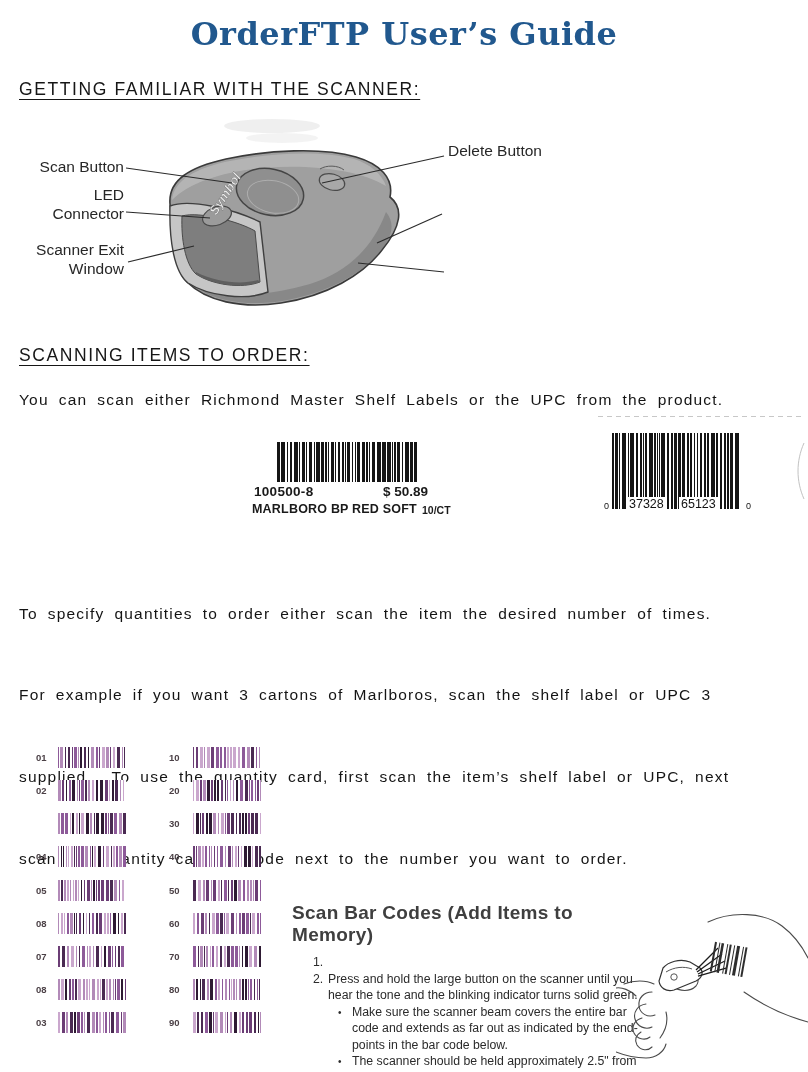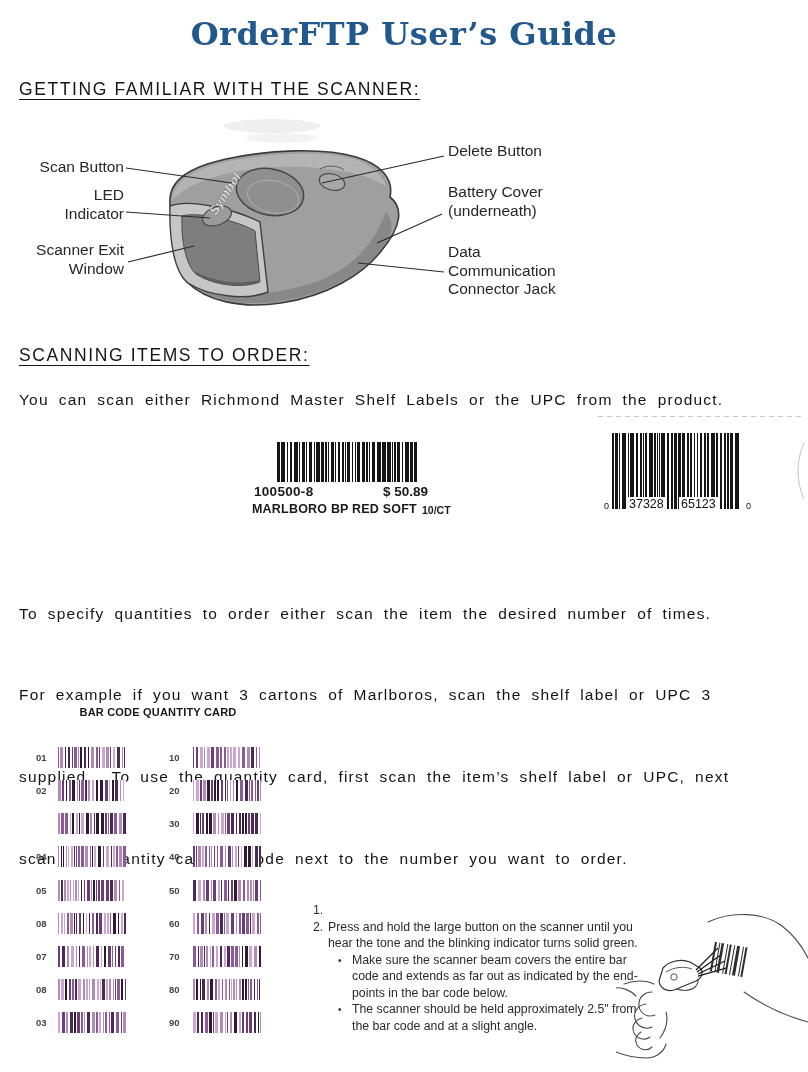--- a/index.html
+++ b/index.html
@@ -119,29 +119,24 @@
       <line x1="106" y1="56" x2="212" y2="71"></line>
       <line x1="106" y1="100" x2="190" y2="106"></line>
       <line x1="108" y1="150" x2="174" y2="134"></line>
       <line x1="424" y1="44" x2="302" y2="71"></line>
       <line x1="422" y1="102" x2="357" y2="131"></line>
       <line x1="424" y1="160" x2="338" y2="151"></line>
     </g>
   </svg>
   <div class="lab r lab-scan">Scan Button</div>
   <div class="lab r lab-led">LED
-Indicator</div>
+Connector</div>
   <div class="lab r lab-window">Scanner Exit
 Window</div>
   <div class="lab l lab-delete">Delete Button</div>
-  <div class="lab l lab-battery">Battery Cover
-(underneath)</div>
-  <div class="lab l lab-data">Data
-Communication
-Connector Jack</div>
 </div>
 
 <div class="abs sec-head h-scanning">SCANNING ITEMS TO ORDER:</div>
 
 <div class="abs para para1">You can scan either Richmond Master Shelf Labels or the UPC from the product.</div>
 
 <div class="abs shelf">
   <div class="barcode"><i style="width: 3px; background: rgb(21, 21, 21);"></i><i style="width: 1px; background: rgb(255, 255, 255);"></i><i style="width: 4px; background: rgb(21, 21, 21);"></i><i style="width: 2px; background: rgb(255, 255, 255);"></i><i style="width: 1px; background: rgb(21, 21, 21);"></i><i style="width: 2px; background: rgb(255, 255, 255);"></i><i style="width: 2px; background: rgb(21, 21, 21);"></i><i style="width: 2px; background: rgb(255, 255, 255);"></i><i style="width: 4px; background: rgb(21, 21, 21);"></i><i style="width: 1px; background: rgb(255, 255, 255);"></i><i style="width: 1px; background: rgb(21, 21, 21);"></i><i style="width: 2px; background: rgb(255, 255, 255);"></i><i style="width: 3px; background: rgb(21, 21, 21);"></i><i style="width: 1px; background: rgb(255, 255, 255);"></i><i style="width: 1px; background: rgb(21, 21, 21);"></i><i style="width: 2px; background: rgb(255, 255, 255);"></i><i style="width: 3px; background: rgb(21, 21, 21);"></i><i style="width: 2px; background: rgb(255, 255, 255);"></i><i style="width: 1px; background: rgb(21, 21, 21);"></i><i style="width: 1px; background: rgb(255, 255, 255);"></i><i style="width: 4px; background: rgb(21, 21, 21);"></i><i style="width: 1px; background: rgb(255, 255, 255);"></i><i style="width: 3px; background: rgb(21, 21, 21);"></i><i style="width: 1px; background: rgb(255, 255, 255);"></i><i style="width: 2px; background: rgb(21, 21, 21);"></i><i style="width: 1px; background: rgb(255, 255, 255);"></i><i style="width: 1px; background: rgb(21, 21, 21);"></i><i style="width: 2px; background: rgb(255, 255, 255);"></i><i style="width: 3px; background: rgb(21, 21, 21);"></i><i style="width: 1px; background: rgb(255, 255, 255);"></i><i style="width: 1px; background: rgb(21, 21, 21);"></i><i style="width: 2px; background: rgb(255, 255, 255);"></i><i style="width: 2px; background: rgb(21, 21, 21);"></i><i style="width: 2px; background: rgb(255, 255, 255);"></i><i style="width: 2px; background: rgb(21, 21, 21);"></i><i style="width: 1px; background: rgb(255, 255, 255);"></i><i style="width: 1px; background: rgb(21, 21, 21);"></i><i style="width: 1px; background: rgb(255, 255, 255);"></i><i style="width: 3px; background: rgb(21, 21, 21);"></i><i style="width: 2px; background: rgb(255, 255, 255);"></i><i style="width: 1px; background: rgb(21, 21, 21);"></i><i style="width: 2px; background: rgb(255, 255, 255);"></i><i style="width: 1px; background: rgb(21, 21, 21);"></i><i style="width: 1px; background: rgb(255, 255, 255);"></i><i style="width: 3px; background: rgb(21, 21, 21);"></i><i style="width: 2px; background: rgb(255, 255, 255);"></i><i style="width: 3px; background: rgb(21, 21, 21);"></i><i style="width: 1px; background: rgb(255, 255, 255);"></i><i style="width: 2px; background: rgb(21, 21, 21);"></i><i style="width: 1px; background: rgb(255, 255, 255);"></i><i style="width: 1px; background: rgb(21, 21, 21);"></i><i style="width: 2px; background: rgb(255, 255, 255);"></i><i style="width: 3px; background: rgb(21, 21, 21);"></i><i style="width: 2px; background: rgb(255, 255, 255);"></i><i style="width: 4px; background: rgb(21, 21, 21);"></i><i style="width: 1px; background: rgb(255, 255, 255);"></i><i style="width: 4px; background: rgb(21, 21, 21);"></i><i style="width: 1px; background: rgb(255, 255, 255);"></i><i style="width: 4px; background: rgb(21, 21, 21);"></i><i style="width: 1px; background: rgb(255, 255, 255);"></i><i style="width: 1px; background: rgb(21, 21, 21);"></i><i style="width: 1px; background: rgb(255, 255, 255);"></i><i style="width: 2px; background: rgb(21, 21, 21);"></i><i style="width: 1px; background: rgb(255, 255, 255);"></i><i style="width: 3px; background: rgb(21, 21, 21);"></i><i style="width: 2px; background: rgb(255, 255, 255);"></i><i style="width: 1px; background: rgb(21, 21, 21);"></i><i style="width: 2px; background: rgb(255, 255, 255);"></i><i style="width: 4px; background: rgb(21, 21, 21);"></i><i style="width: 1px; background: rgb(255, 255, 255);"></i><i style="width: 3px; background: rgb(21, 21, 21);"></i><i style="width: 1px; background: rgb(255, 255, 255);"></i><i style="width: 3px; background: rgb(21, 21, 21);"></i></div>
   <div class="abs shelf-code">100500-8</div>
   <div class="abs shelf-price">$ 50.89</div>
@@ -163,21 +158,20 @@
 
 <div class="abs para para2">
   <div>To specify quantities to order either scan the item the desired number of times.</div>
   <div>For example if you want 3 cartons of Marlboros, scan the shelf label or UPC 3</div>
   <div>supplied.  To use the quantity card, first scan the item’s shelf label or UPC, next</div>
   <div>scan the quantity card barcode next to the number you want to order.</div>
 </div>
 
 <div class="abs qcard">
   <div class="qc-head">
-    <div>BAR CODE QUANTITY CARD</div>
   </div>
   <div id="qc-rows" class="abs" style="left:0;top:0;right:0;bottom:0">
       <div class="qc-label" style="left: 6px; top: 52px;">01</div>
       <div class="barcode qc-bc" style="left: 28px; top: 47px;"><i style="width: 1px; background: rgb(141, 90, 153);"></i><i style="width: 1px; background: rgb(255, 255, 255);"></i><i style="width: 3px; background: rgb(178, 138, 184);"></i><i style="width: 2px; background: rgb(255, 255, 255);"></i><i style="width: 1px; background: rgb(74, 42, 82);"></i><i style="width: 2px; background: rgb(255, 255, 255);"></i><i style="width: 2px; background: rgb(74, 42, 82);"></i><i style="width: 2px; background: rgb(255, 255, 255);"></i><i style="width: 1px; background: rgb(107, 61, 117);"></i><i style="width: 1px; background: rgb(255, 255, 255);"></i><i style="width: 3px; background: rgb(141, 90, 153);"></i><i style="width: 1px; background: rgb(255, 255, 255);"></i><i style="width: 1px; background: rgb(178, 138, 184);"></i><i style="width: 1px; background: rgb(255, 255, 255);"></i><i style="width: 2px; background: rgb(46, 26, 51);"></i><i style="width: 2px; background: rgb(255, 255, 255);"></i><i style="width: 2px; background: rgb(74, 42, 82);"></i><i style="width: 2px; background: rgb(255, 255, 255);"></i><i style="width: 1px; background: rgb(46, 26, 51);"></i><i style="width: 2px; background: rgb(255, 255, 255);"></i><i style="width: 3px; background: rgb(178, 138, 184);"></i><i style="width: 2px; background: rgb(255, 255, 255);"></i><i style="width: 2px; background: rgb(141, 90, 153);"></i><i style="width: 1px; background: rgb(255, 255, 255);"></i><i style="width: 1px; background: rgb(107, 61, 117);"></i><i style="width: 2px; background: rgb(255, 255, 255);"></i><i style="width: 3px; background: rgb(202, 167, 205);"></i><i style="width: 1px; background: rgb(255, 255, 255);"></i><i style="width: 3px; background: rgb(178, 138, 184);"></i><i style="width: 1px; background: rgb(255, 255, 255);"></i><i style="width: 1px; background: rgb(107, 61, 117);"></i><i style="width: 2px; background: rgb(255, 255, 255);"></i><i style="width: 2px; background: rgb(202, 167, 205);"></i><i style="width: 2px; background: rgb(255, 255, 255);"></i><i style="width: 3px; background: rgb(74, 42, 82);"></i><i style="width: 2px; background: rgb(255, 255, 255);"></i><i style="width: 1px; background: rgb(178, 138, 184);"></i><i style="width: 1px; background: rgb(255, 255, 255);"></i><i style="width: 1px; background: rgb(74, 42, 82);"></i><i style="width: 1px; background: rgb(255, 255, 255);"></i></div>
       <div class="qc-label" style="left: 139px; top: 52px;">10</div>
       <div class="barcode qc-bc" style="left: 163px; top: 47px;"><i style="width: 1px; background: rgb(107, 61, 117);"></i><i style="width: 2px; background: rgb(255, 255, 255);"></i><i style="width: 2px; background: rgb(107, 61, 117);"></i><i style="width: 2px; background: rgb(255, 255, 255);"></i><i style="width: 3px; background: rgb(202, 167, 205);"></i><i style="width: 1px; background: rgb(255, 255, 255);"></i><i style="width: 1px; background: rgb(178, 138, 184);"></i><i style="width: 2px; background: rgb(255, 255, 255);"></i><i style="width: 3px; background: rgb(202, 167, 205);"></i><i style="width: 1px; background: rgb(255, 255, 255);"></i><i style="width: 3px; background: rgb(107, 61, 117);"></i><i style="width: 2px; background: rgb(255, 255, 255);"></i><i style="width: 3px; background: rgb(141, 90, 153);"></i><i style="width: 1px; background: rgb(255, 255, 255);"></i><i style="width: 2px; background: rgb(141, 90, 153);"></i><i style="width: 2px; background: rgb(255, 255, 255);"></i><i style="width: 2px; background: rgb(141, 90, 153);"></i><i style="width: 1px; background: rgb(255, 255, 255);"></i><i style="width: 2px; background: rgb(202, 167, 205);"></i><i style="width: 1px; background: rgb(255, 255, 255);"></i><i style="width: 2px; background: rgb(202, 167, 205);"></i><i style="width: 1px; background: rgb(255, 255, 255);"></i><i style="width: 3px; background: rgb(202, 167, 205);"></i><i style="width: 2px; background: rgb(255, 255, 255);"></i><i style="width: 2px; background: rgb(202, 167, 205);"></i><i style="width: 2px; background: rgb(255, 255, 255);"></i><i style="width: 3px; background: rgb(141, 90, 153);"></i><i style="width: 2px; background: rgb(255, 255, 255);"></i><i style="width: 3px; background: rgb(178, 138, 184);"></i><i style="width: 1px; background: rgb(255, 255, 255);"></i><i style="width: 3px; background: rgb(74, 42, 82);"></i><i style="width: 2px; background: rgb(255, 255, 255);"></i><i style="width: 1px; background: rgb(141, 90, 153);"></i><i style="width: 2px; background: rgb(255, 255, 255);"></i><i style="width: 1px; background: rgb(178, 138, 184);"></i><i style="width: 2px; background: rgb(255, 255, 255);"></i></div>
       <div class="qc-label" style="left: 6px; top: 85.15px;">02</div>
       <div class="barcode qc-bc" style="left: 28px; top: 80.15px;"><i style="width: 3px; background: rgb(178, 138, 184);"></i><i style="width: 1px; background: rgb(255, 255, 255);"></i><i style="width: 2px; background: rgb(107, 61, 117);"></i><i style="width: 2px; background: rgb(255, 255, 255);"></i><i style="width: 1px; background: rgb(46, 26, 51);"></i><i style="width: 2px; background: rgb(255, 255, 255);"></i><i style="width: 2px; background: rgb(141, 90, 153);"></i><i style="width: 1px; background: rgb(255, 255, 255);"></i><i style="width: 3px; background: rgb(46, 26, 51);"></i><i style="width: 2px; background: rgb(255, 255, 255);"></i><i style="width: 1px; background: rgb(178, 138, 184);"></i><i style="width: 1px; background: rgb(255, 255, 255);"></i><i style="width: 1px; background: rgb(107, 61, 117);"></i><i style="width: 1px; background: rgb(255, 255, 255);"></i><i style="width: 3px; background: rgb(141, 90, 153);"></i><i style="width: 1px; background: rgb(255, 255, 255);"></i><i style="width: 2px; background: rgb(74, 42, 82);"></i><i style="width: 1px; background: rgb(255, 255, 255);"></i><i style="width: 2px; background: rgb(178, 138, 184);"></i><i style="width: 2px; background: rgb(255, 255, 255);"></i><i style="width: 2px; background: rgb(202, 167, 205);"></i><i style="width: 2px; background: rgb(255, 255, 255);"></i><i style="width: 2px; background: rgb(46, 26, 51);"></i><i style="width: 2px; background: rgb(255, 255, 255);"></i><i style="width: 3px; background: rgb(46, 26, 51);"></i><i style="width: 2px; background: rgb(255, 255, 255);"></i><i style="width: 3px; background: rgb(107, 61, 117);"></i><i style="width: 1px; background: rgb(255, 255, 255);"></i><i style="width: 1px; background: rgb(202, 167, 205);"></i><i style="width: 2px; background: rgb(255, 255, 255);"></i><i style="width: 2px; background: rgb(46, 26, 51);"></i><i style="width: 1px; background: rgb(255, 255, 255);"></i><i style="width: 3px; background: rgb(74, 42, 82);"></i><i style="width: 2px; background: rgb(255, 255, 255);"></i><i style="width: 1px; background: rgb(178, 138, 184);"></i><i style="width: 2px; background: rgb(255, 255, 255);"></i><i style="width: 1px; background: rgb(202, 167, 205);"></i><i style="width: 2px; background: rgb(255, 255, 255);"></i></div>
       <div class="qc-label" style="left: 139px; top: 85.15px;">20</div>
       <div class="barcode qc-bc" style="left: 163px; top: 80.15px;"><i style="width: 1px; background: rgb(202, 167, 205);"></i><i style="width: 2px; background: rgb(255, 255, 255);"></i><i style="width: 3px; background: rgb(202, 167, 205);"></i><i style="width: 1px; background: rgb(255, 255, 255);"></i><i style="width: 2px; background: rgb(107, 61, 117);"></i><i style="width: 1px; background: rgb(255, 255, 255);"></i><i style="width: 3px; background: rgb(178, 138, 184);"></i><i style="width: 1px; background: rgb(255, 255, 255);"></i><i style="width: 3px; background: rgb(46, 26, 51);"></i><i style="width: 1px; background: rgb(255, 255, 255);"></i><i style="width: 2px; background: rgb(107, 61, 117);"></i><i style="width: 1px; background: rgb(255, 255, 255);"></i><i style="width: 2px; background: rgb(46, 26, 51);"></i><i style="width: 1px; background: rgb(255, 255, 255);"></i><i style="width: 2px; background: rgb(46, 26, 51);"></i><i style="width: 2px; background: rgb(255, 255, 255);"></i><i style="width: 2px; background: rgb(107, 61, 117);"></i><i style="width: 2px; background: rgb(255, 255, 255);"></i><i style="width: 1px; background: rgb(74, 42, 82);"></i><i style="width: 1px; background: rgb(255, 255, 255);"></i><i style="width: 1px; background: rgb(141, 90, 153);"></i><i style="width: 2px; background: rgb(255, 255, 255);"></i><i style="width: 1px; background: rgb(202, 167, 205);"></i><i style="width: 2px; background: rgb(255, 255, 255);"></i><i style="width: 1px; background: rgb(178, 138, 184);"></i><i style="width: 2px; background: rgb(255, 255, 255);"></i><i style="width: 2px; background: rgb(46, 26, 51);"></i><i style="width: 2px; background: rgb(255, 255, 255);"></i><i style="width: 3px; background: rgb(141, 90, 153);"></i><i style="width: 2px; background: rgb(255, 255, 255);"></i><i style="width: 3px; background: rgb(74, 42, 82);"></i><i style="width: 1px; background: rgb(255, 255, 255);"></i><i style="width: 1px; background: rgb(141, 90, 153);"></i><i style="width: 1px; background: rgb(255, 255, 255);"></i><i style="width: 2px; background: rgb(141, 90, 153);"></i><i style="width: 2px; background: rgb(255, 255, 255);"></i><i style="width: 1px; background: rgb(141, 90, 153);"></i><i style="width: 1px; background: rgb(255, 255, 255);"></i><i style="width: 2px; background: rgb(107, 61, 117);"></i><i style="width: 1px; background: rgb(255, 255, 255);"></i><i style="width: 2px; background: rgb(178, 138, 184);"></i></div>
@@ -206,20 +200,21 @@
       <div class="qc-label" style="left: 139px; top: 284.05px;">80</div>
       <div class="barcode qc-bc" style="left: 163px; top: 279.05px;"><i style="width: 2px; background: rgb(178, 138, 184);"></i><i style="width: 1px; background: rgb(255, 255, 255);"></i><i style="width: 2px; background: rgb(46, 26, 51);"></i><i style="width: 2px; background: rgb(255, 255, 255);"></i><i style="width: 1px; background: rgb(46, 26, 51);"></i><i style="width: 1px; background: rgb(255, 255, 255);"></i><i style="width: 3px; background: rgb(74, 42, 82);"></i><i style="width: 2px; background: rgb(255, 255, 255);"></i><i style="width: 2px; background: rgb(178, 138, 184);"></i><i style="width: 1px; background: rgb(255, 255, 255);"></i><i style="width: 3px; background: rgb(46, 26, 51);"></i><i style="width: 2px; background: rgb(255, 255, 255);"></i><i style="width: 2px; background: rgb(141, 90, 153);"></i><i style="width: 1px; background: rgb(255, 255, 255);"></i><i style="width: 2px; background: rgb(202, 167, 205);"></i><i style="width: 2px; background: rgb(255, 255, 255);"></i><i style="width: 1px; background: rgb(141, 90, 153);"></i><i style="width: 2px; background: rgb(255, 255, 255);"></i><i style="width: 2px; background: rgb(178, 138, 184);"></i><i style="width: 2px; background: rgb(255, 255, 255);"></i><i style="width: 1px; background: rgb(141, 90, 153);"></i><i style="width: 1px; background: rgb(255, 255, 255);"></i><i style="width: 1px; background: rgb(202, 167, 205);"></i><i style="width: 1px; background: rgb(255, 255, 255);"></i><i style="width: 2px; background: rgb(178, 138, 184);"></i><i style="width: 1px; background: rgb(255, 255, 255);"></i><i style="width: 1px; background: rgb(178, 138, 184);"></i><i style="width: 2px; background: rgb(255, 255, 255);"></i><i style="width: 2px; background: rgb(178, 138, 184);"></i><i style="width: 1px; background: rgb(255, 255, 255);"></i><i style="width: 2px; background: rgb(46, 26, 51);"></i><i style="width: 1px; background: rgb(255, 255, 255);"></i><i style="width: 2px; background: rgb(46, 26, 51);"></i><i style="width: 1px; background: rgb(255, 255, 255);"></i><i style="width: 1px; background: rgb(141, 90, 153);"></i><i style="width: 1px; background: rgb(255, 255, 255);"></i><i style="width: 2px; background: rgb(141, 90, 153);"></i><i style="width: 2px; background: rgb(255, 255, 255);"></i><i style="width: 1px; background: rgb(74, 42, 82);"></i><i style="width: 2px; background: rgb(255, 255, 255);"></i><i style="width: 1px; background: rgb(141, 90, 153);"></i><i style="width: 1px; background: rgb(255, 255, 255);"></i><i style="width: 1px; background: rgb(74, 42, 82);"></i><i style="width: 1px; background: rgb(255, 255, 255);"></i></div>
       <div class="qc-label" style="left: 6px; top: 317.2px;">03</div>
       <div class="barcode qc-bc" style="left: 28px; top: 312.2px;"><i style="width: 2px; background: rgb(202, 167, 205);"></i><i style="width: 2px; background: rgb(255, 255, 255);"></i><i style="width: 3px; background: rgb(107, 61, 117);"></i><i style="width: 1px; background: rgb(255, 255, 255);"></i><i style="width: 2px; background: rgb(178, 138, 184);"></i><i style="width: 2px; background: rgb(255, 255, 255);"></i><i style="width: 3px; background: rgb(74, 42, 82);"></i><i style="width: 1px; background: rgb(255, 255, 255);"></i><i style="width: 2px; background: rgb(46, 26, 51);"></i><i style="width: 1px; background: rgb(255, 255, 255);"></i><i style="width: 3px; background: rgb(107, 61, 117);"></i><i style="width: 1px; background: rgb(255, 255, 255);"></i><i style="width: 2px; background: rgb(141, 90, 153);"></i><i style="width: 1px; background: rgb(255, 255, 255);"></i><i style="width: 1px; background: rgb(178, 138, 184);"></i><i style="width: 2px; background: rgb(255, 255, 255);"></i><i style="width: 3px; background: rgb(74, 42, 82);"></i><i style="width: 2px; background: rgb(255, 255, 255);"></i><i style="width: 3px; background: rgb(178, 138, 184);"></i><i style="width: 1px; background: rgb(255, 255, 255);"></i><i style="width: 2px; background: rgb(141, 90, 153);"></i><i style="width: 1px; background: rgb(255, 255, 255);"></i><i style="width: 2px; background: rgb(202, 167, 205);"></i><i style="width: 2px; background: rgb(255, 255, 255);"></i><i style="width: 1px; background: rgb(178, 138, 184);"></i><i style="width: 1px; background: rgb(255, 255, 255);"></i><i style="width: 2px; background: rgb(141, 90, 153);"></i><i style="width: 2px; background: rgb(255, 255, 255);"></i><i style="width: 1px; background: rgb(141, 90, 153);"></i><i style="width: 1px; background: rgb(255, 255, 255);"></i><i style="width: 3px; background: rgb(74, 42, 82);"></i><i style="width: 2px; background: rgb(255, 255, 255);"></i><i style="width: 3px; background: rgb(141, 90, 153);"></i><i style="width: 2px; background: rgb(255, 255, 255);"></i><i style="width: 1px; background: rgb(107, 61, 117);"></i><i style="width: 1px; background: rgb(255, 255, 255);"></i><i style="width: 3px; background: rgb(178, 138, 184);"></i></div>
       <div class="qc-label" style="left: 139px; top: 317.2px;">90</div>
       <div class="barcode qc-bc" style="left: 163px; top: 312.2px;"><i style="width: 3px; background: rgb(202, 167, 205);"></i><i style="width: 1px; background: rgb(255, 255, 255);"></i><i style="width: 2px; background: rgb(74, 42, 82);"></i><i style="width: 2px; background: rgb(255, 255, 255);"></i><i style="width: 2px; background: rgb(74, 42, 82);"></i><i style="width: 2px; background: rgb(255, 255, 255);"></i><i style="width: 3px; background: rgb(141, 90, 153);"></i><i style="width: 1px; background: rgb(255, 255, 255);"></i><i style="width: 3px; background: rgb(46, 26, 51);"></i><i style="width: 1px; background: rgb(255, 255, 255);"></i><i style="width: 1px; background: rgb(107, 61, 117);"></i><i style="width: 1px; background: rgb(255, 255, 255);"></i><i style="width: 3px; background: rgb(202, 167, 205);"></i><i style="width: 2px; background: rgb(255, 255, 255);"></i><i style="width: 3px; background: rgb(178, 138, 184);"></i><i style="width: 2px; background: rgb(255, 255, 255);"></i><i style="width: 1px; background: rgb(202, 167, 205);"></i><i style="width: 1px; background: rgb(255, 255, 255);"></i><i style="width: 1px; background: rgb(107, 61, 117);"></i><i style="width: 2px; background: rgb(255, 255, 255);"></i><i style="width: 2px; background: rgb(178, 138, 184);"></i><i style="width: 2px; background: rgb(255, 255, 255);"></i><i style="width: 3px; background: rgb(46, 26, 51);"></i><i style="width: 2px; background: rgb(255, 255, 255);"></i><i style="width: 2px; background: rgb(202, 167, 205);"></i><i style="width: 1px; background: rgb(255, 255, 255);"></i><i style="width: 2px; background: rgb(107, 61, 117);"></i><i style="width: 2px; background: rgb(255, 255, 255);"></i><i style="width: 2px; background: rgb(107, 61, 117);"></i><i style="width: 1px; background: rgb(255, 255, 255);"></i><i style="width: 3px; background: rgb(107, 61, 117);"></i><i style="width: 2px; background: rgb(255, 255, 255);"></i><i style="width: 2px; background: rgb(74, 42, 82);"></i><i style="width: 2px; background: rgb(255, 255, 255);"></i><i style="width: 1px; background: rgb(46, 26, 51);"></i><i style="width: 1px; background: rgb(255, 255, 255);"></i><i style="width: 1px; background: rgb(178, 138, 184);"></i></div>
     </div>
 </div>
 
 <div class="abs scan-sec">
+  <div class="scan-head">Scan Bar Codes (Add Items to Memory)</div>
   <div class="li step">
     <span class="mk">1.</span>
   </div>
   <div class="li step">
     <span class="mk">2.</span>
     <span class="txt">Press and hold the large button on the scanner until you
 hear the tone and the blinking indicator turns solid green.</span>
   </div>
   <div class="li bul">
     <span class="mk">•</span>

